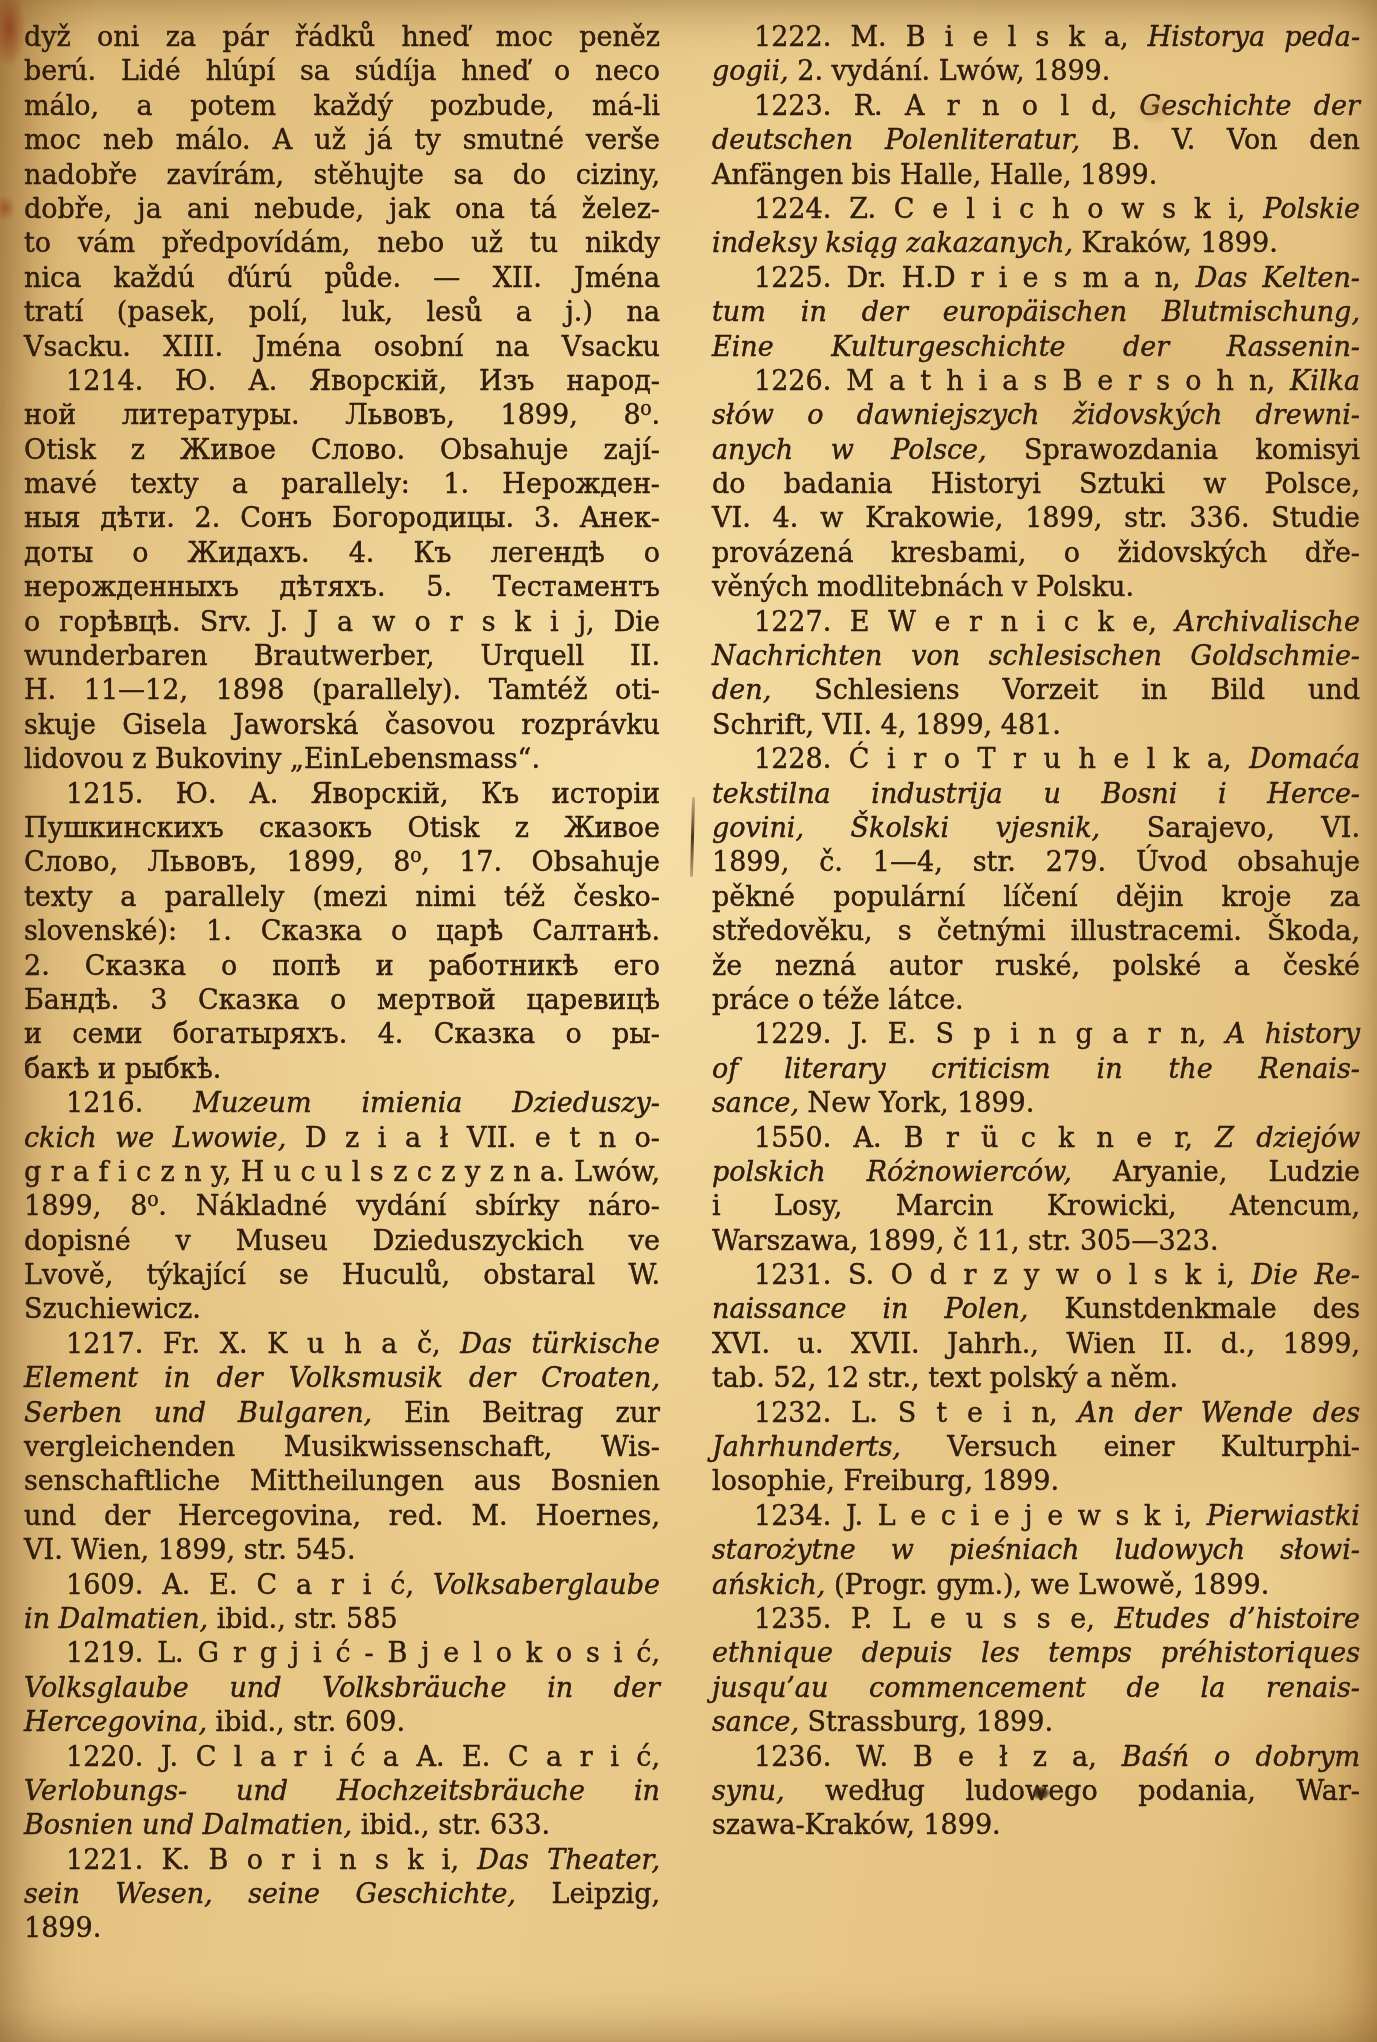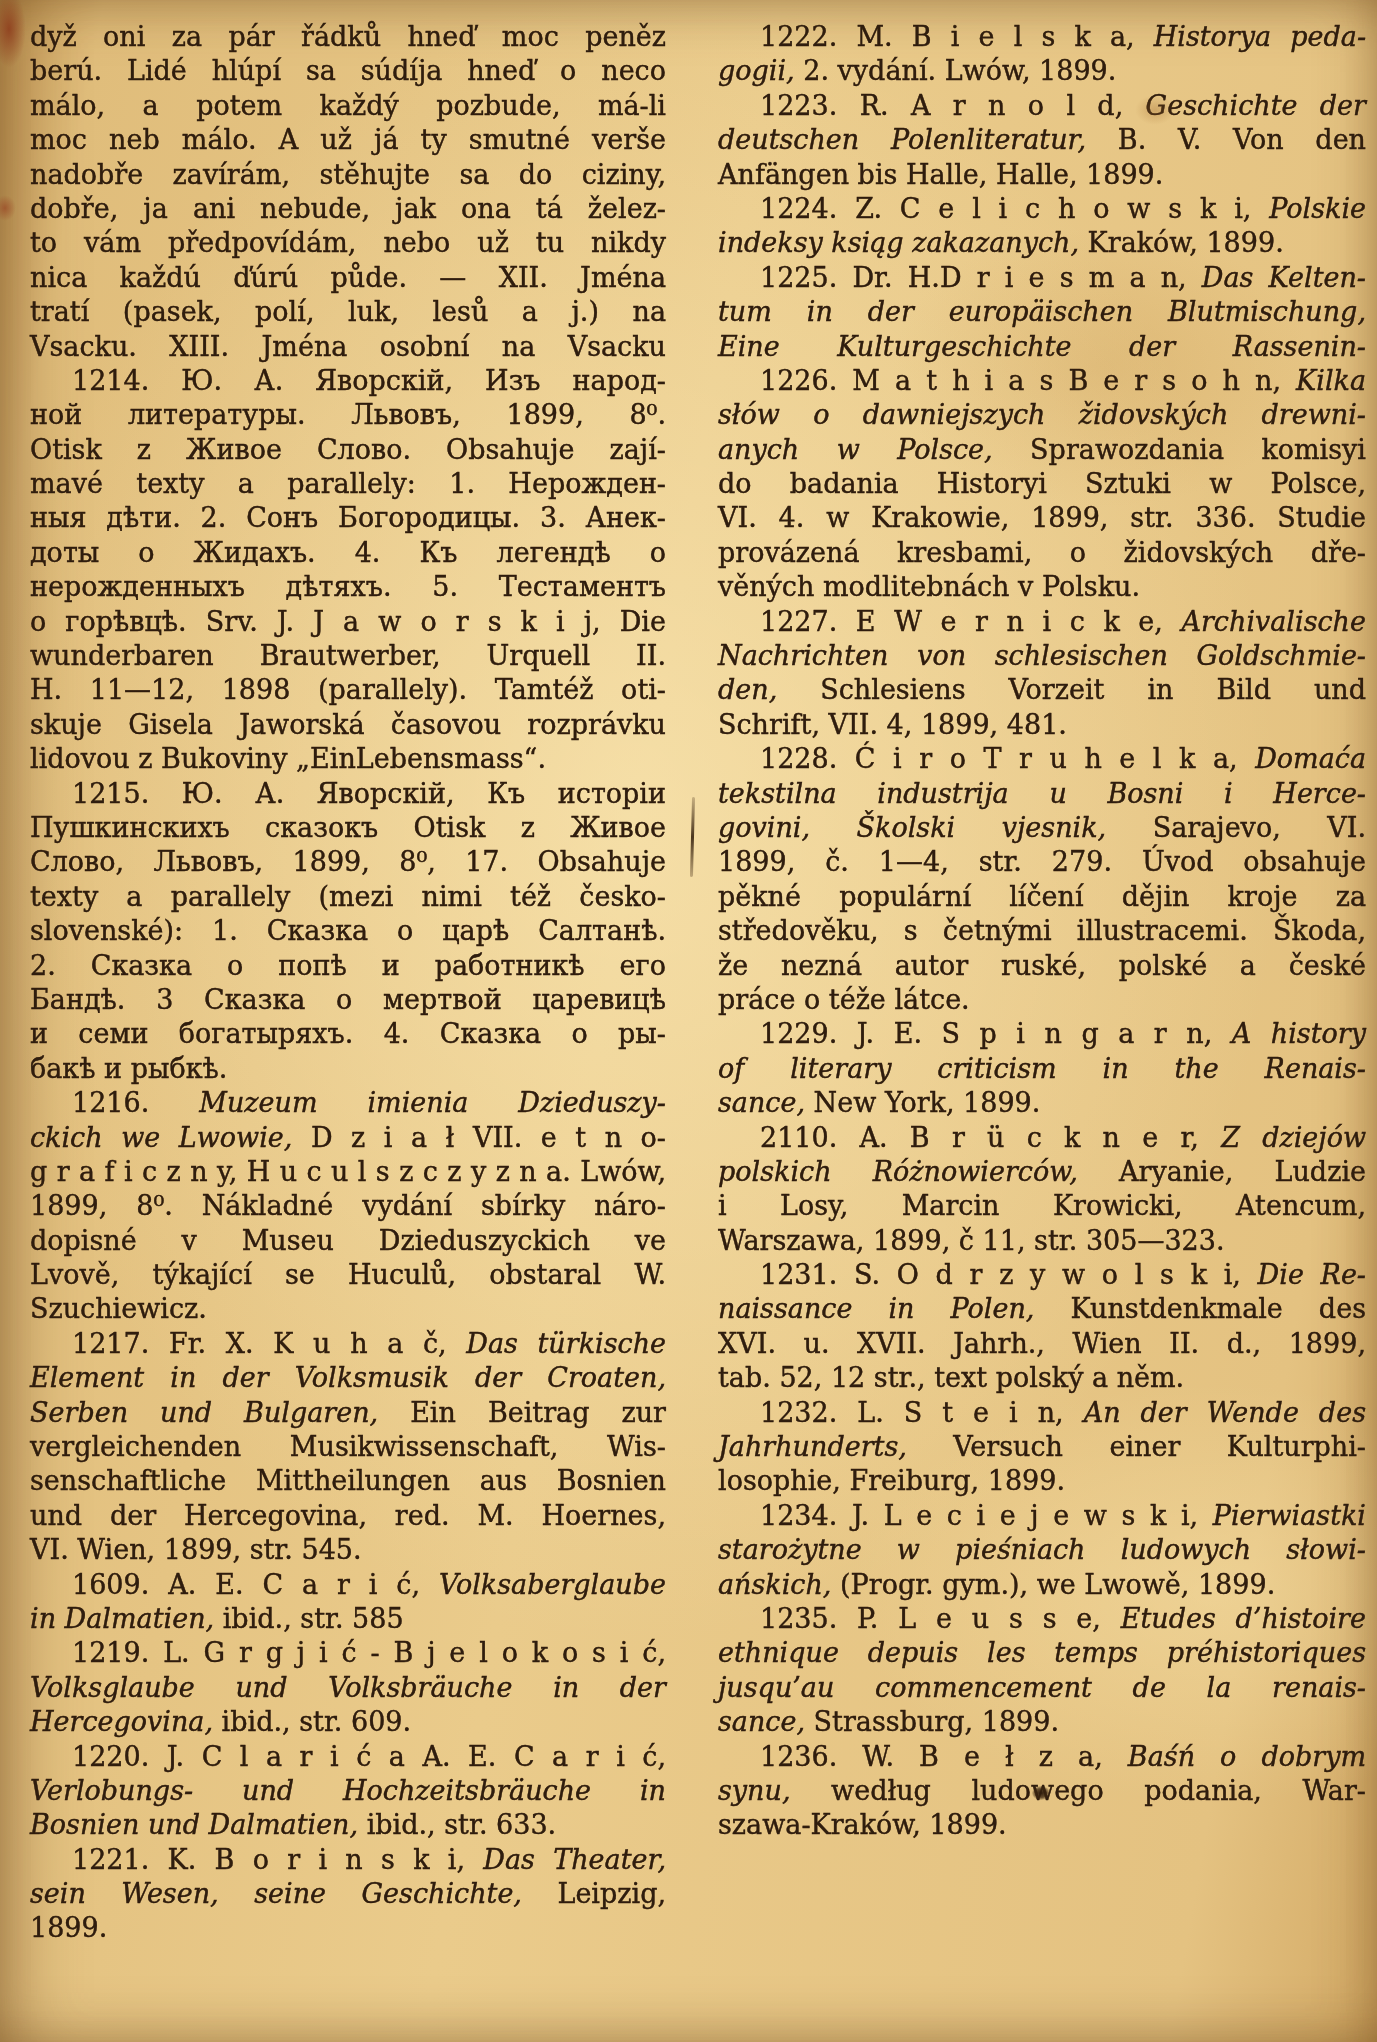--- a/index.html
+++ b/index.html
@@ -13,21 +13,21 @@
       radial-gradient(ellipse 520px 300px at 88% 78%, rgba(255,236,180,0.35), rgba(0,0,0,0) 70%),
       radial-gradient(ellipse 900px 1150px at 46% 40%, rgba(255,239,190,0.55), rgba(0,0,0,0) 72%),
       radial-gradient(ellipse 300px 200px at 80% 18%, rgba(205,160,90,0.35), rgba(0,0,0,0) 70%),
       linear-gradient(100deg,#c99f5c 0%,#e0bd7b 6%,#eacb8b 45%,#e4c281 88%,#d3aa66 100%);
     box-shadow:
       inset 45px 0 70px -35px rgba(110,70,25,0.55),
       inset -35px 0 60px -35px rgba(110,70,25,0.45),
       inset 0 35px 60px -35px rgba(110,70,25,0.40),
       inset 0 -35px 60px -35px rgba(110,70,25,0.40);
   }
-  .cols{display:flex;padding:20px 0 0 30px;}
+  .cols{display:flex;padding:20px 0 0 24px;}
   .col{width:636px;}
   .col.right{margin-left:52px;width:648px;}
   .para{margin:0;}
   .line{
     font-size:27px;
     line-height:34.4px;
     height:34.4px;
     text-align:justify;
     text-align-last:justify;
     -webkit-text-stroke:0.35px #301d0e;
@@ -186,21 +186,21 @@
           <div class="line"><span class="rm">středověku, s četnými illustracemi. Škoda,</span></div>
           <div class="line"><span class="rm">že nezná autor ruské, polské a české</span></div>
           <div class="line last"><span class="rm">práce o téže látce.</span></div>
         </div>
         <div class="para">
           <div class="line indent"><span class="rm">1229. J. E. S p i n g a r n, </span><span class="it">A history</span></div>
           <div class="line"><span class="it">of literary criticism in the Renais-</span></div>
           <div class="line last"><span class="it">sance,</span><span class="rm"> New York, 1899.</span></div>
         </div>
         <div class="para">
-          <div class="line indent"><span class="rm">2110. A. B r ü c k n e r, </span><span class="it">Z dziejów</span></div>
+          <div class="line indent"><span class="rm">1550. A. B r ü c k n e r, </span><span class="it">Z dziejów</span></div>
           <div class="line"><span class="it">polskich Różnowierców,</span><span class="rm"> Aryanie, Ludzie</span></div>
           <div class="line"><span class="rm">i Losy, Marcin Krowicki, Atencum,</span></div>
           <div class="line last"><span class="rm">Warszawa, 1899, č 11, str. 305—323.</span></div>
         </div>
         <div class="para">
           <div class="line indent"><span class="rm">1231. S. O d r z y w o l s k i, </span><span class="it">Die Re-</span></div>
           <div class="line"><span class="it">naissance in Polen,</span><span class="rm"> Kunstdenkmale des</span></div>
           <div class="line"><span class="rm">XVI. u. XVII. Jahrh., Wien II. d., 1899,</span></div>
           <div class="line last"><span class="rm">tab. 52, 12 str., text polský a něm.</span></div>
         </div>

